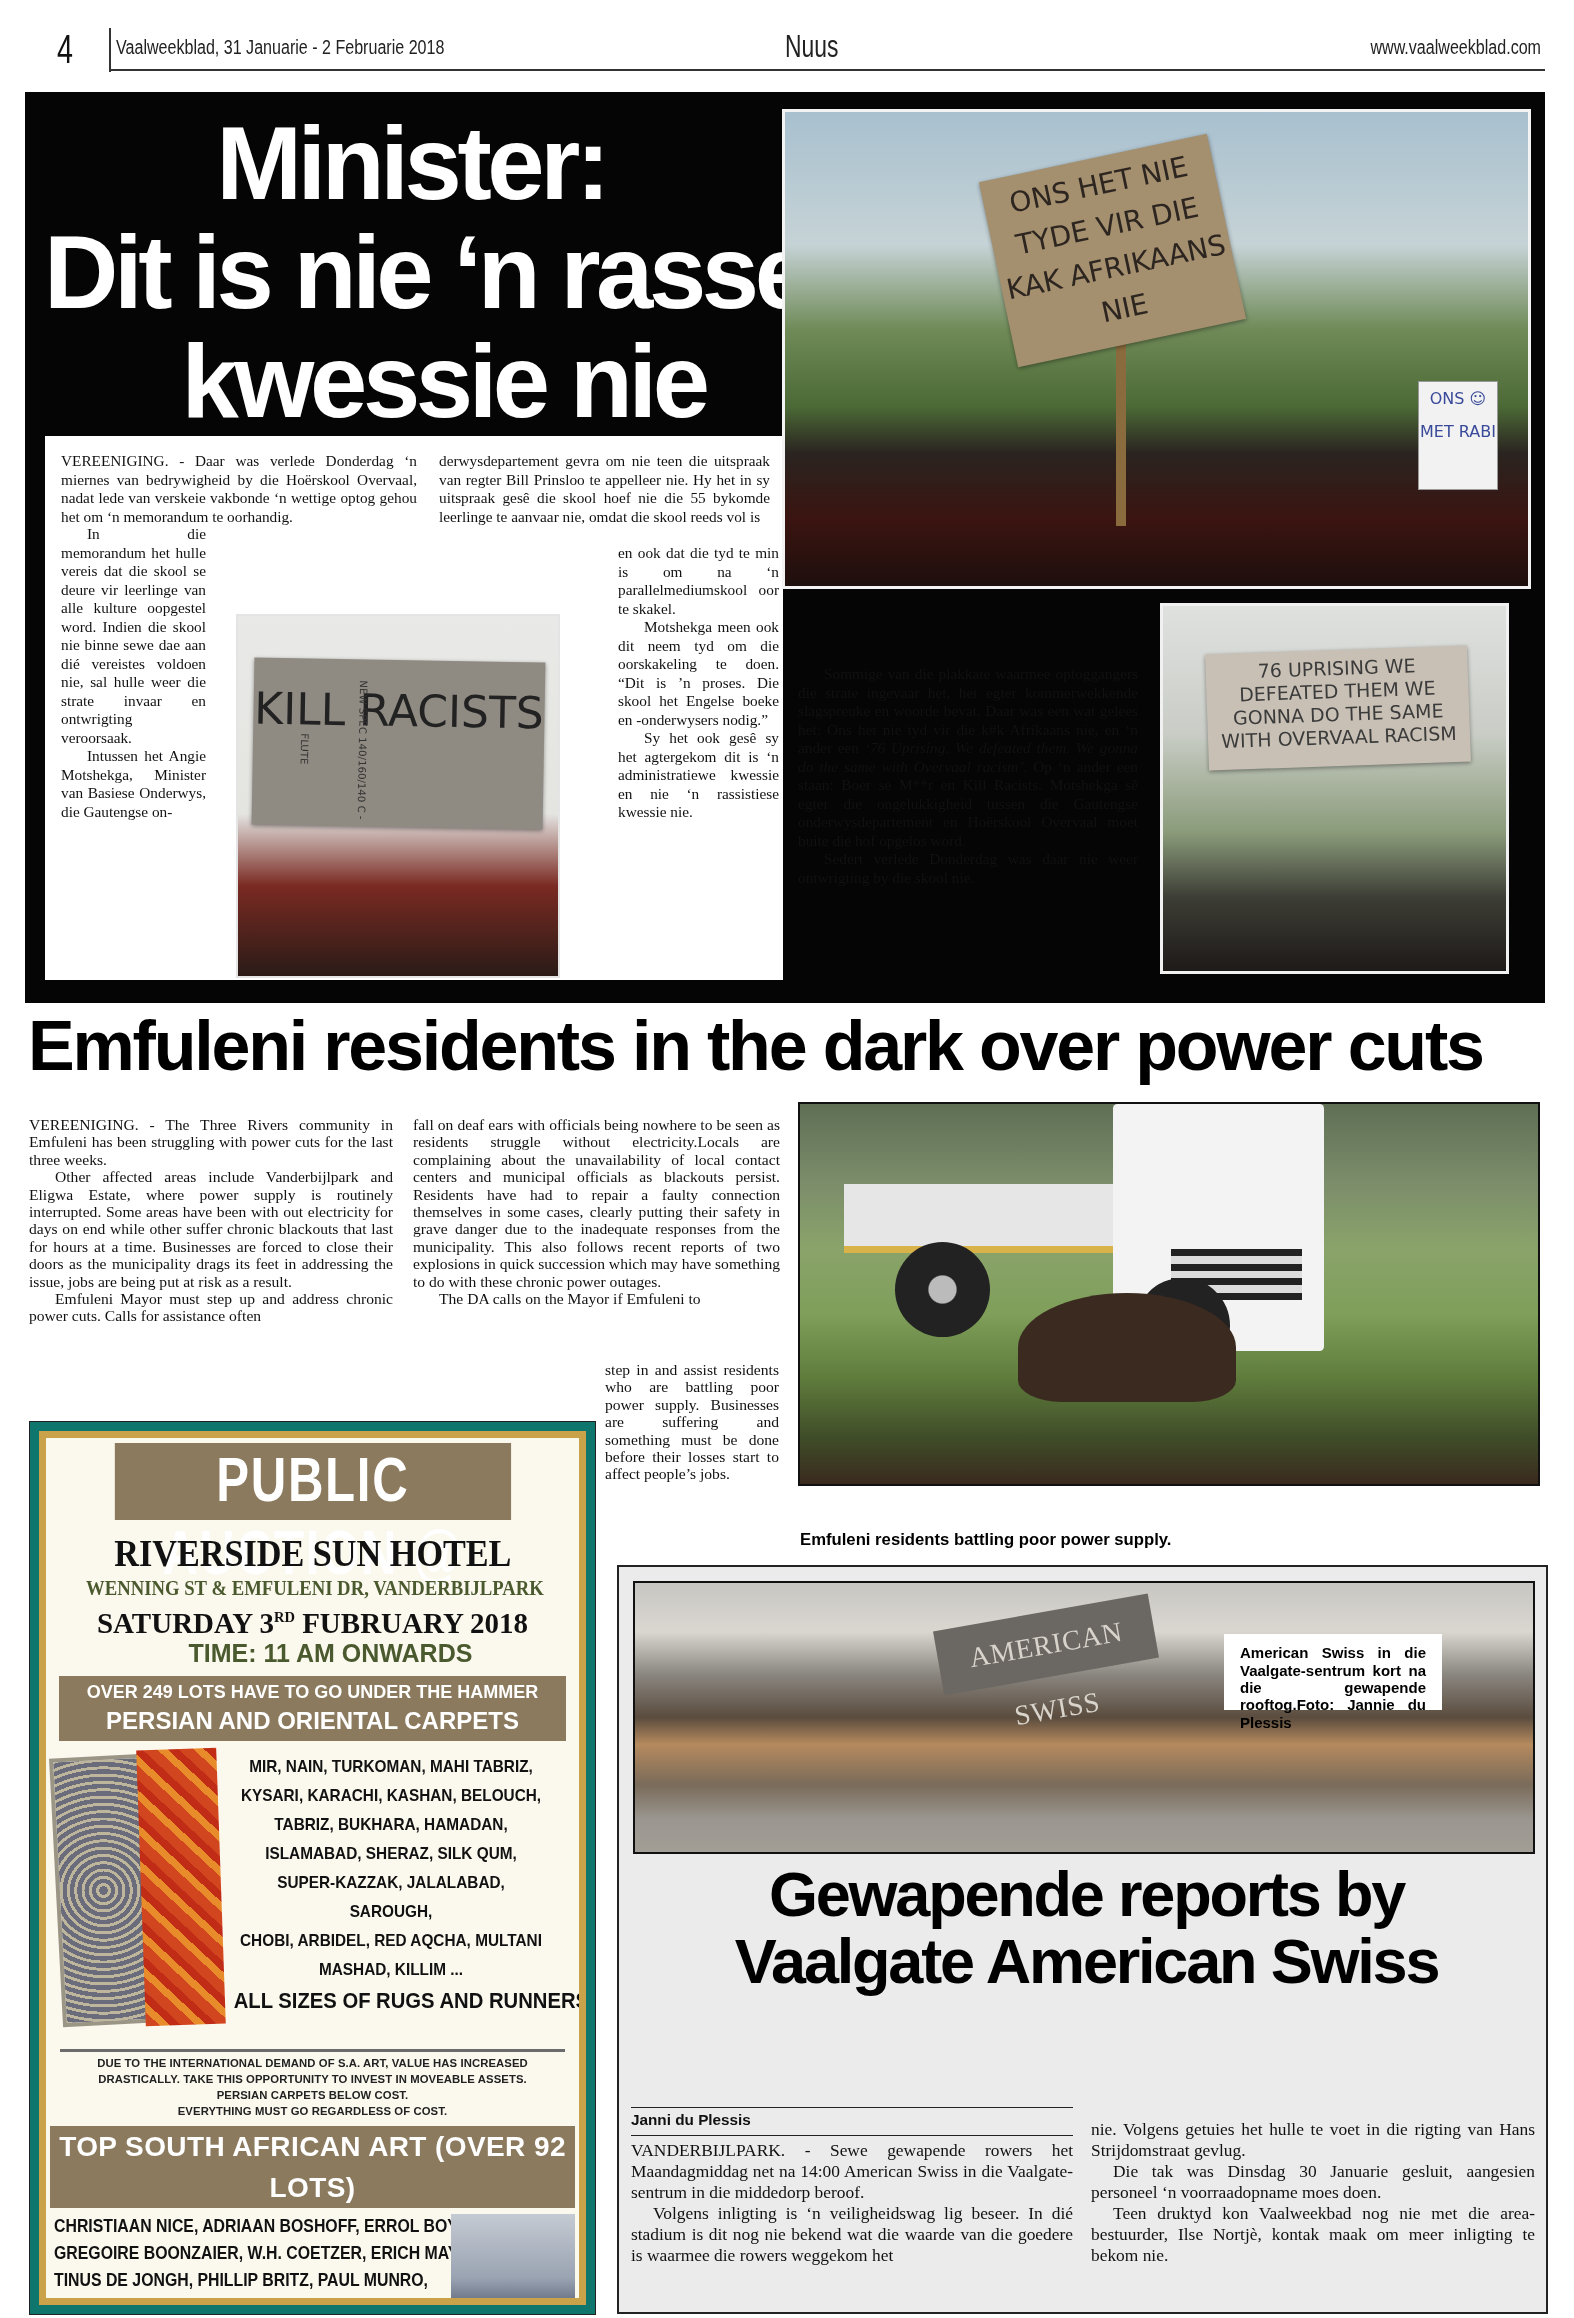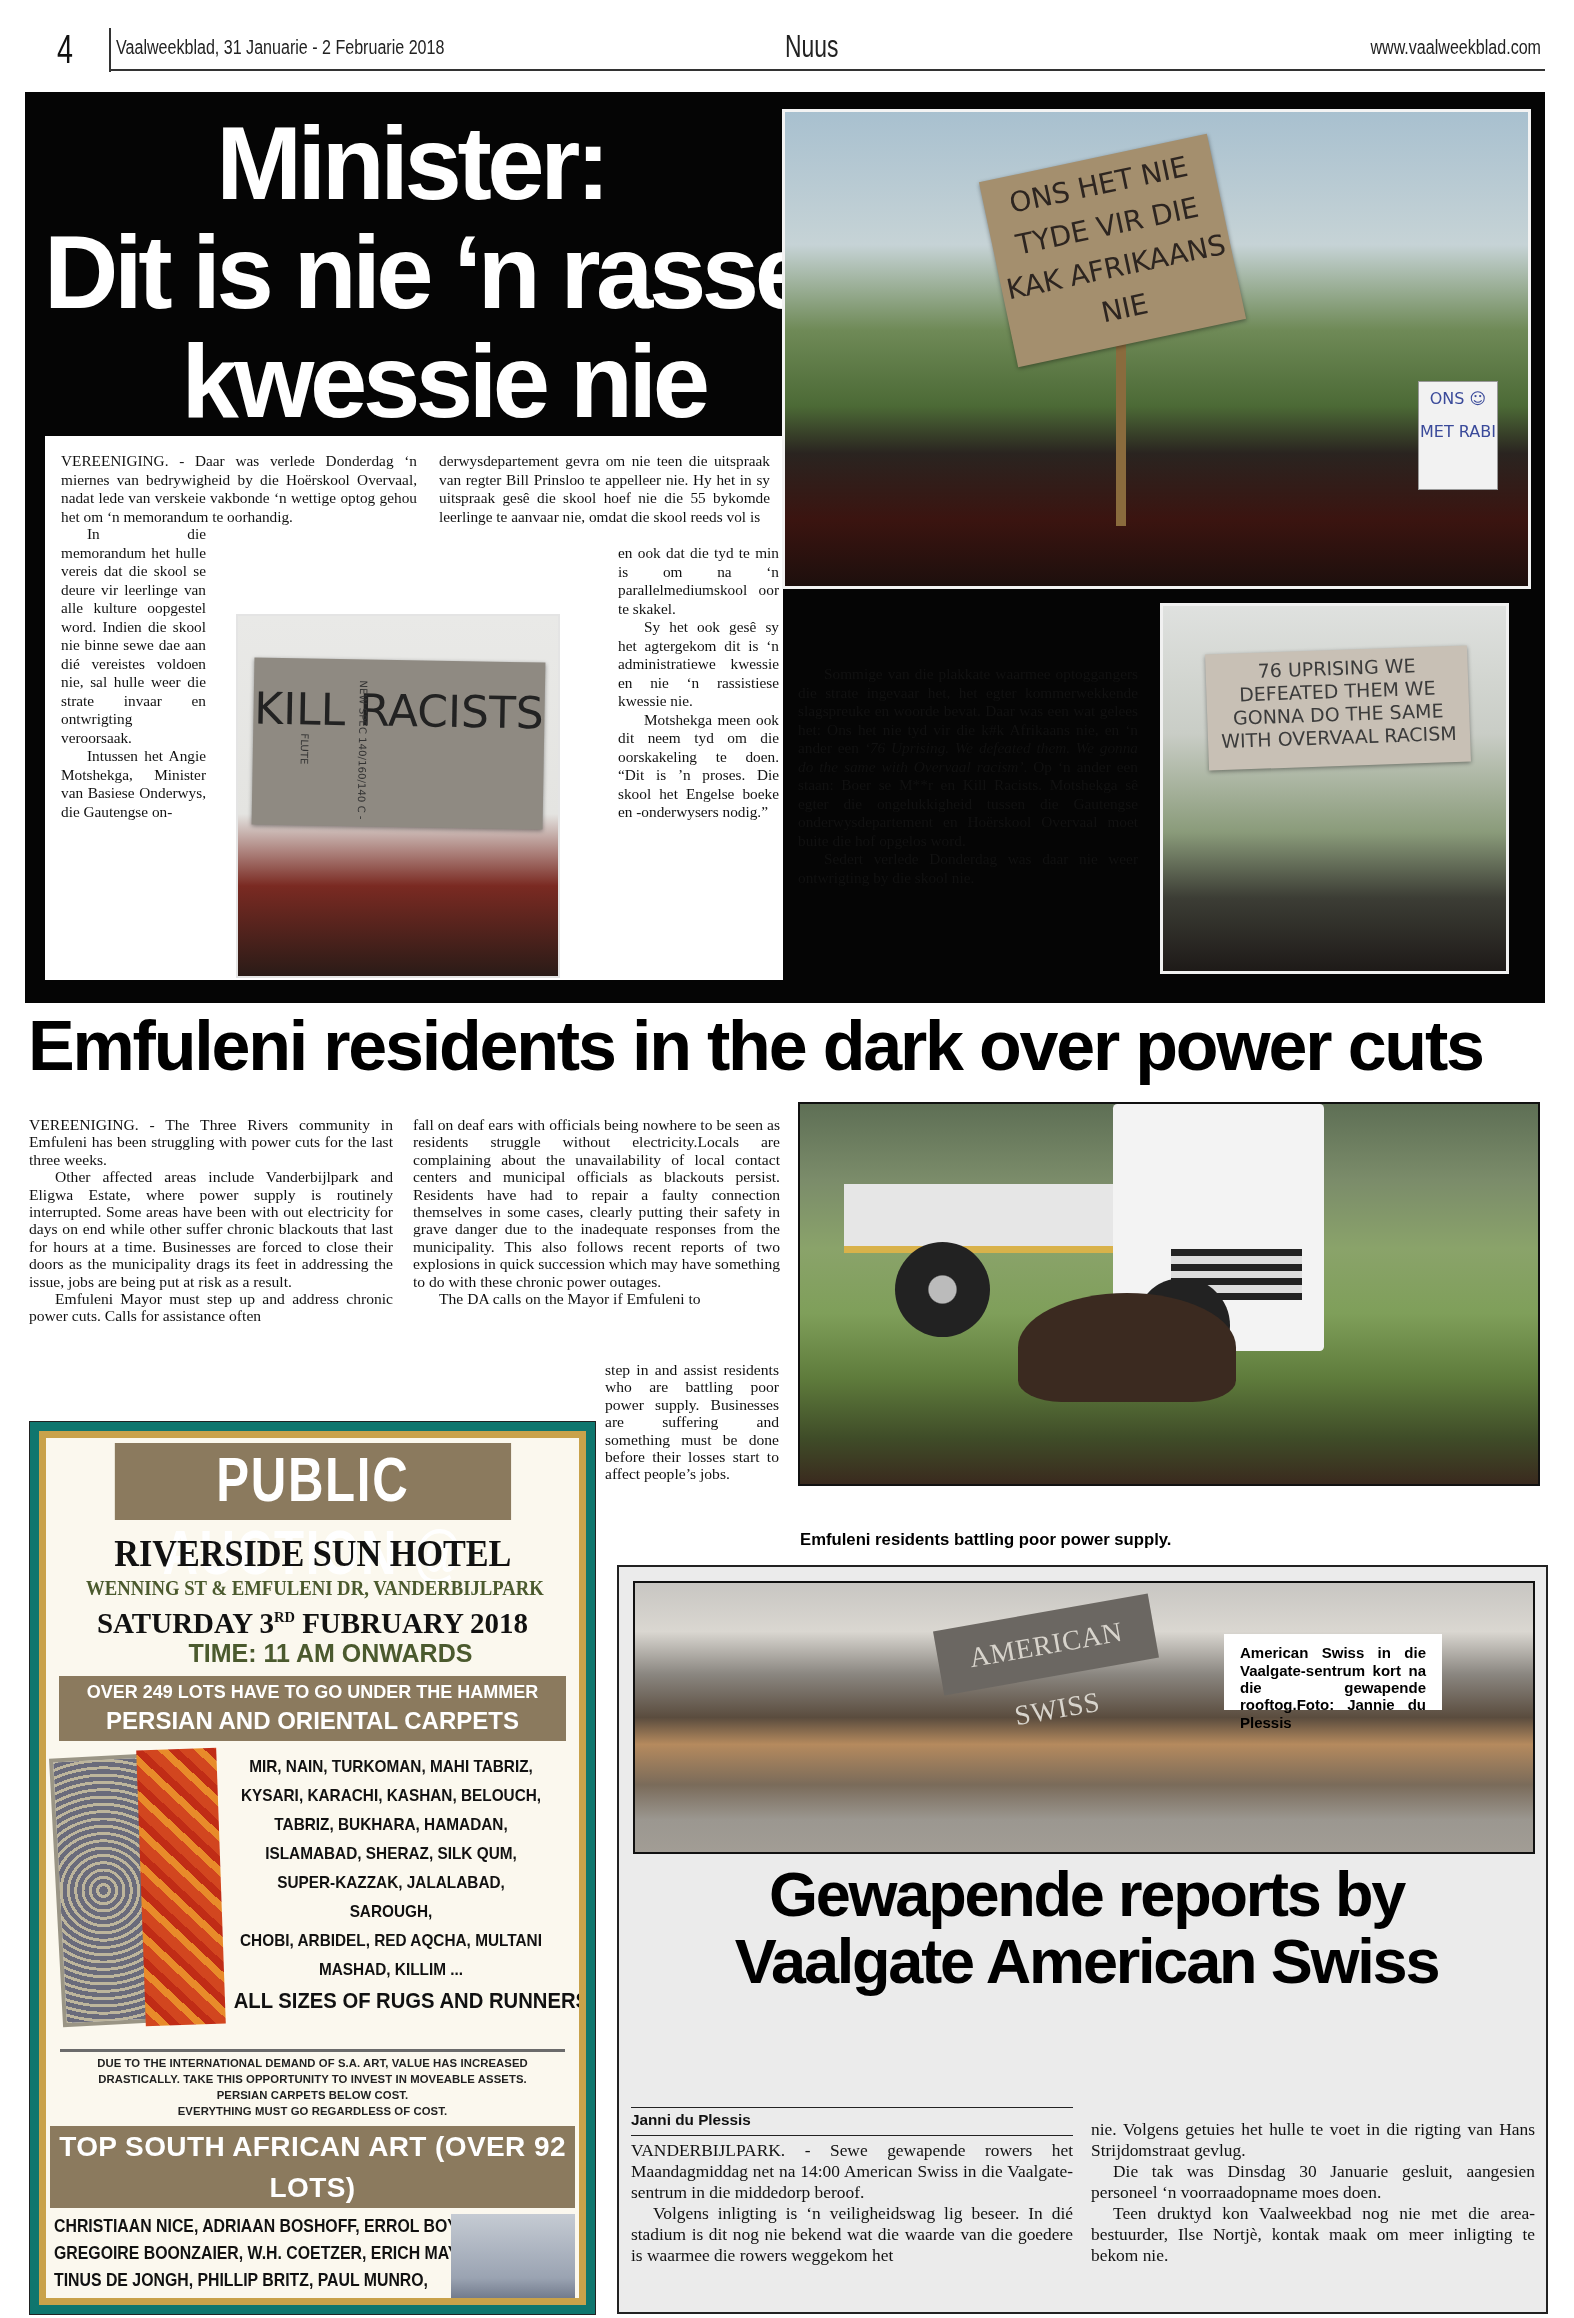--- a/index.html
+++ b/index.html
@@ -127,22 +127,22 @@
 </div>
 <div class="col-text" style="left:61px; top:525px; width:145px; font-size:15.3px;">
   <p class="ind">In die memorandum het hulle vereis dat die skool se deure vir leerlinge van alle kulture oopgestel word. Indien die skool nie binne sewe dae aan dié vereistes voldoen nie, sal hulle weer die strate invaar en ontwrigting veroorsaak.</p>
   <p class="ind">Intussen het Angie Motshekga, Minister van Basiese Onderwys, die Gautengse on-</p>
 </div>
 <div class="col-text" style="left:431px; top:452px; width:331px;margin-left:8px;">
   <p>derwysdepartement gevra om nie teen die uitspraak van regter Bill Prinsloo te appelleer nie. Hy het in sy uitspraak gesê die skool hoef nie die 55 bykomde leerlinge te aanvaar nie, omdat die skool reeds vol is</p>
 </div>
 <div class="col-text" style="left:618px; top:544px; width:161px;">
   <p>en ook dat die tyd te min is om na ‘n parallelmediumskool oor te skakel.</p>
+  <p class="ind">Motshekga meen ook dit neem tyd om die oorskakeling te doen. “Dit is ’n proses. Die skool het Engelse boeke en -onderwysers nodig.”</p>
   <p class="ind">Sy het ook gesê sy het agtergekom dit is ‘n administratiewe kwessie en nie ‘n rassistiese kwessie nie.</p>
-  <p class="ind">Motshekga meen ook dit neem tyd om die oorskakeling te doen. “Dit is ’n proses. Die skool het Engelse boeke en -onderwysers nodig.”</p>
 </div>
 <div class="col-text" style="left:798px; top:665px; width:340px;">
   <p class="ind"><span>Sommige van die plakkate waarmee optoggangers die strate ingevaar het, het egter kommerwekkende slagspreuke en woorde bevat. Daar was een wat gelees het: Ons het nie tyd vir die k#k Afrikaans nie, en ‘n ander een </span><span class="em">‘76 Uprising. We defeated them. We gonna do the same with Overvaal racism’</span><span>. Op ‘n ander een staan: Boer se M**r en Kill Racists. Motshekga sê egter die ongelukkigheid tussen die Gautengse onderwysdepartement en Hoërskool Overvaal moet buite die hof opgelos word.</span></p>
   <p class="ind">Sedert verlede Donderdag was daar nie weer ontwrigting by die skool nie.</p>
 </div>
 
 <div class="s2-rule"></div>
 <div class="s2-head">Emfuleni residents in the dark over power cuts</div>
 
 <div class="col-text" style="left:29px; top:1116px; width:364px; font-size:15.6px; line-height:17.4px;">

